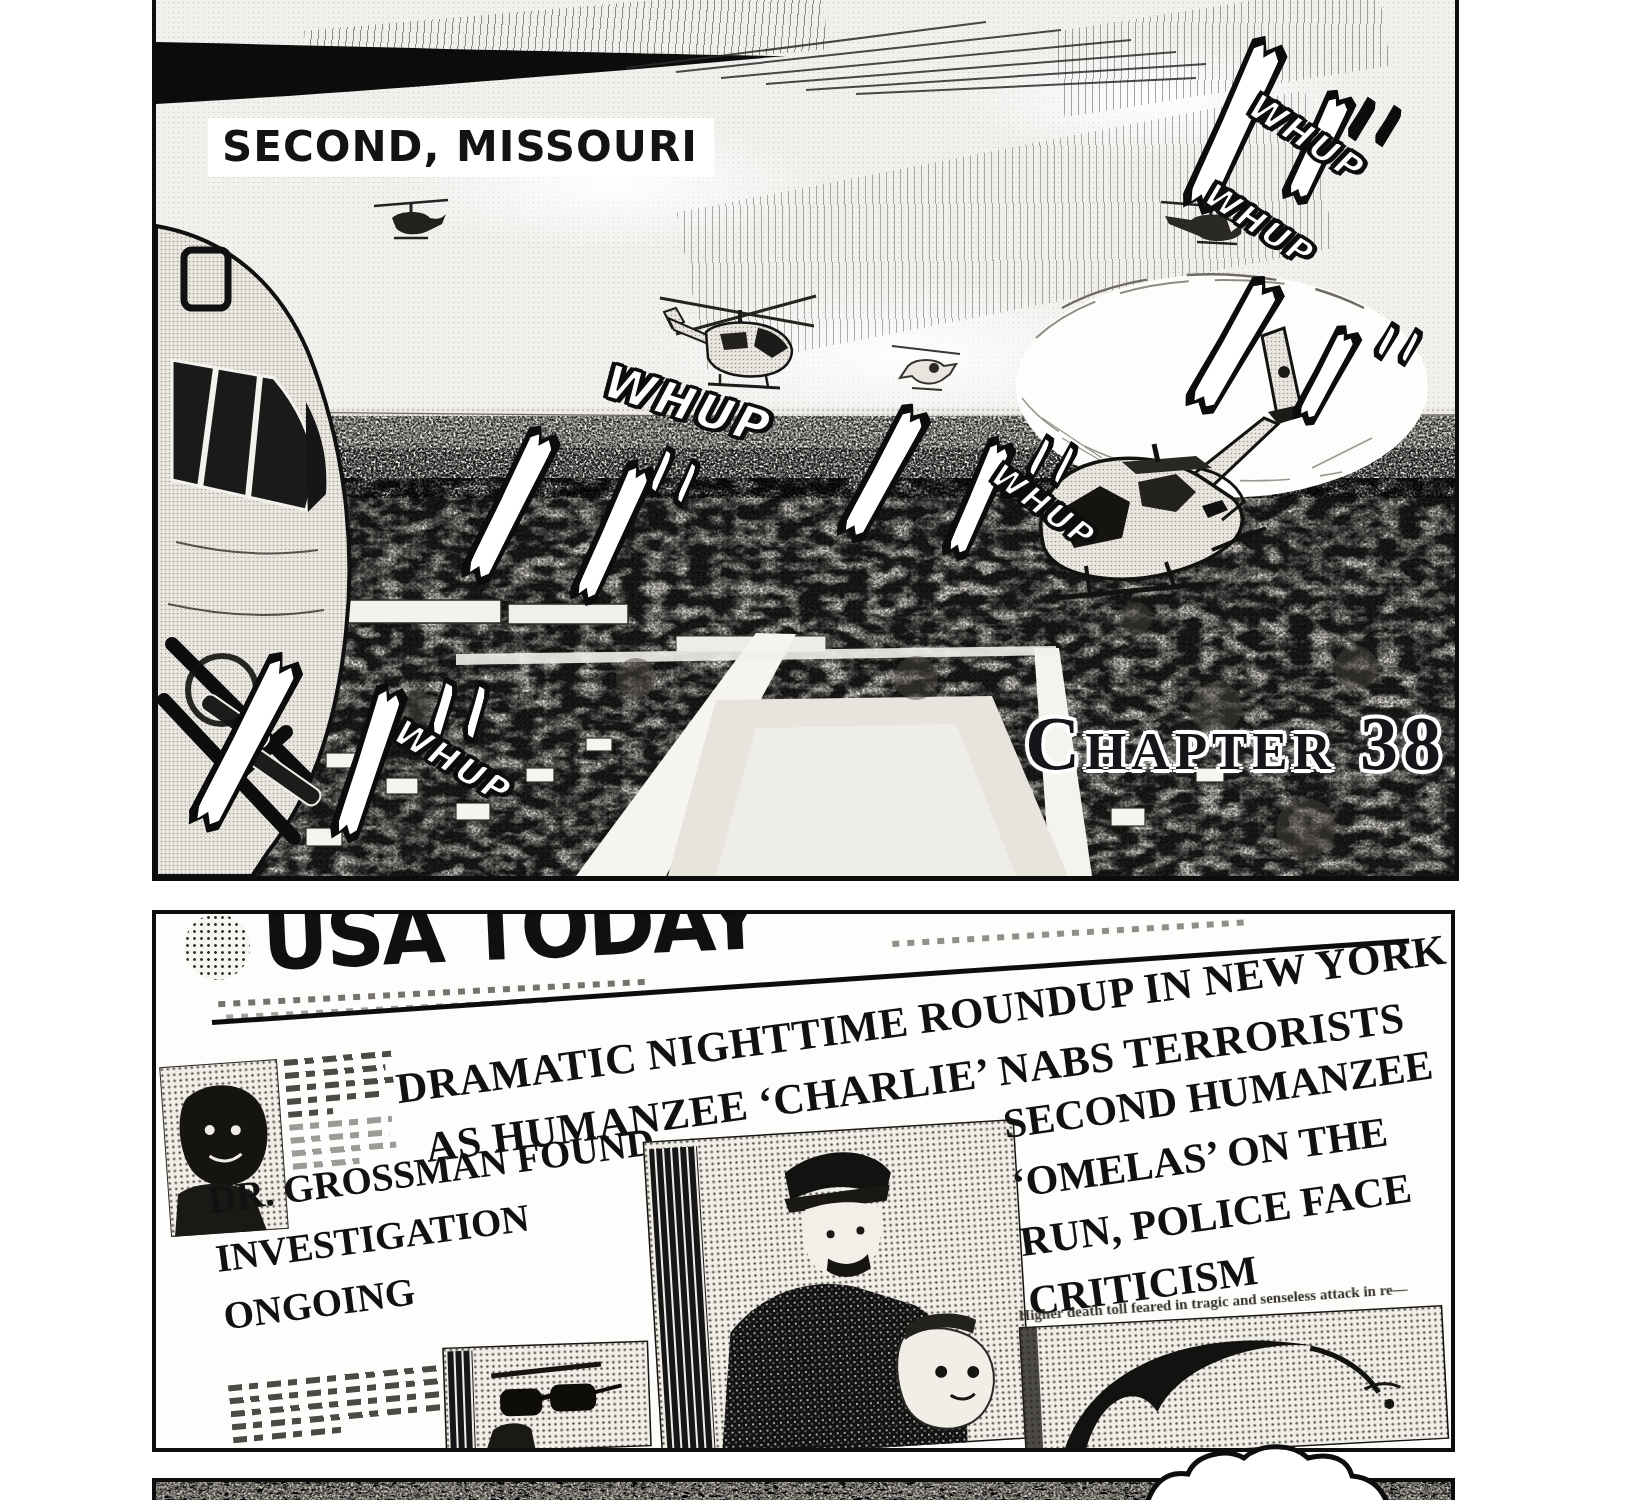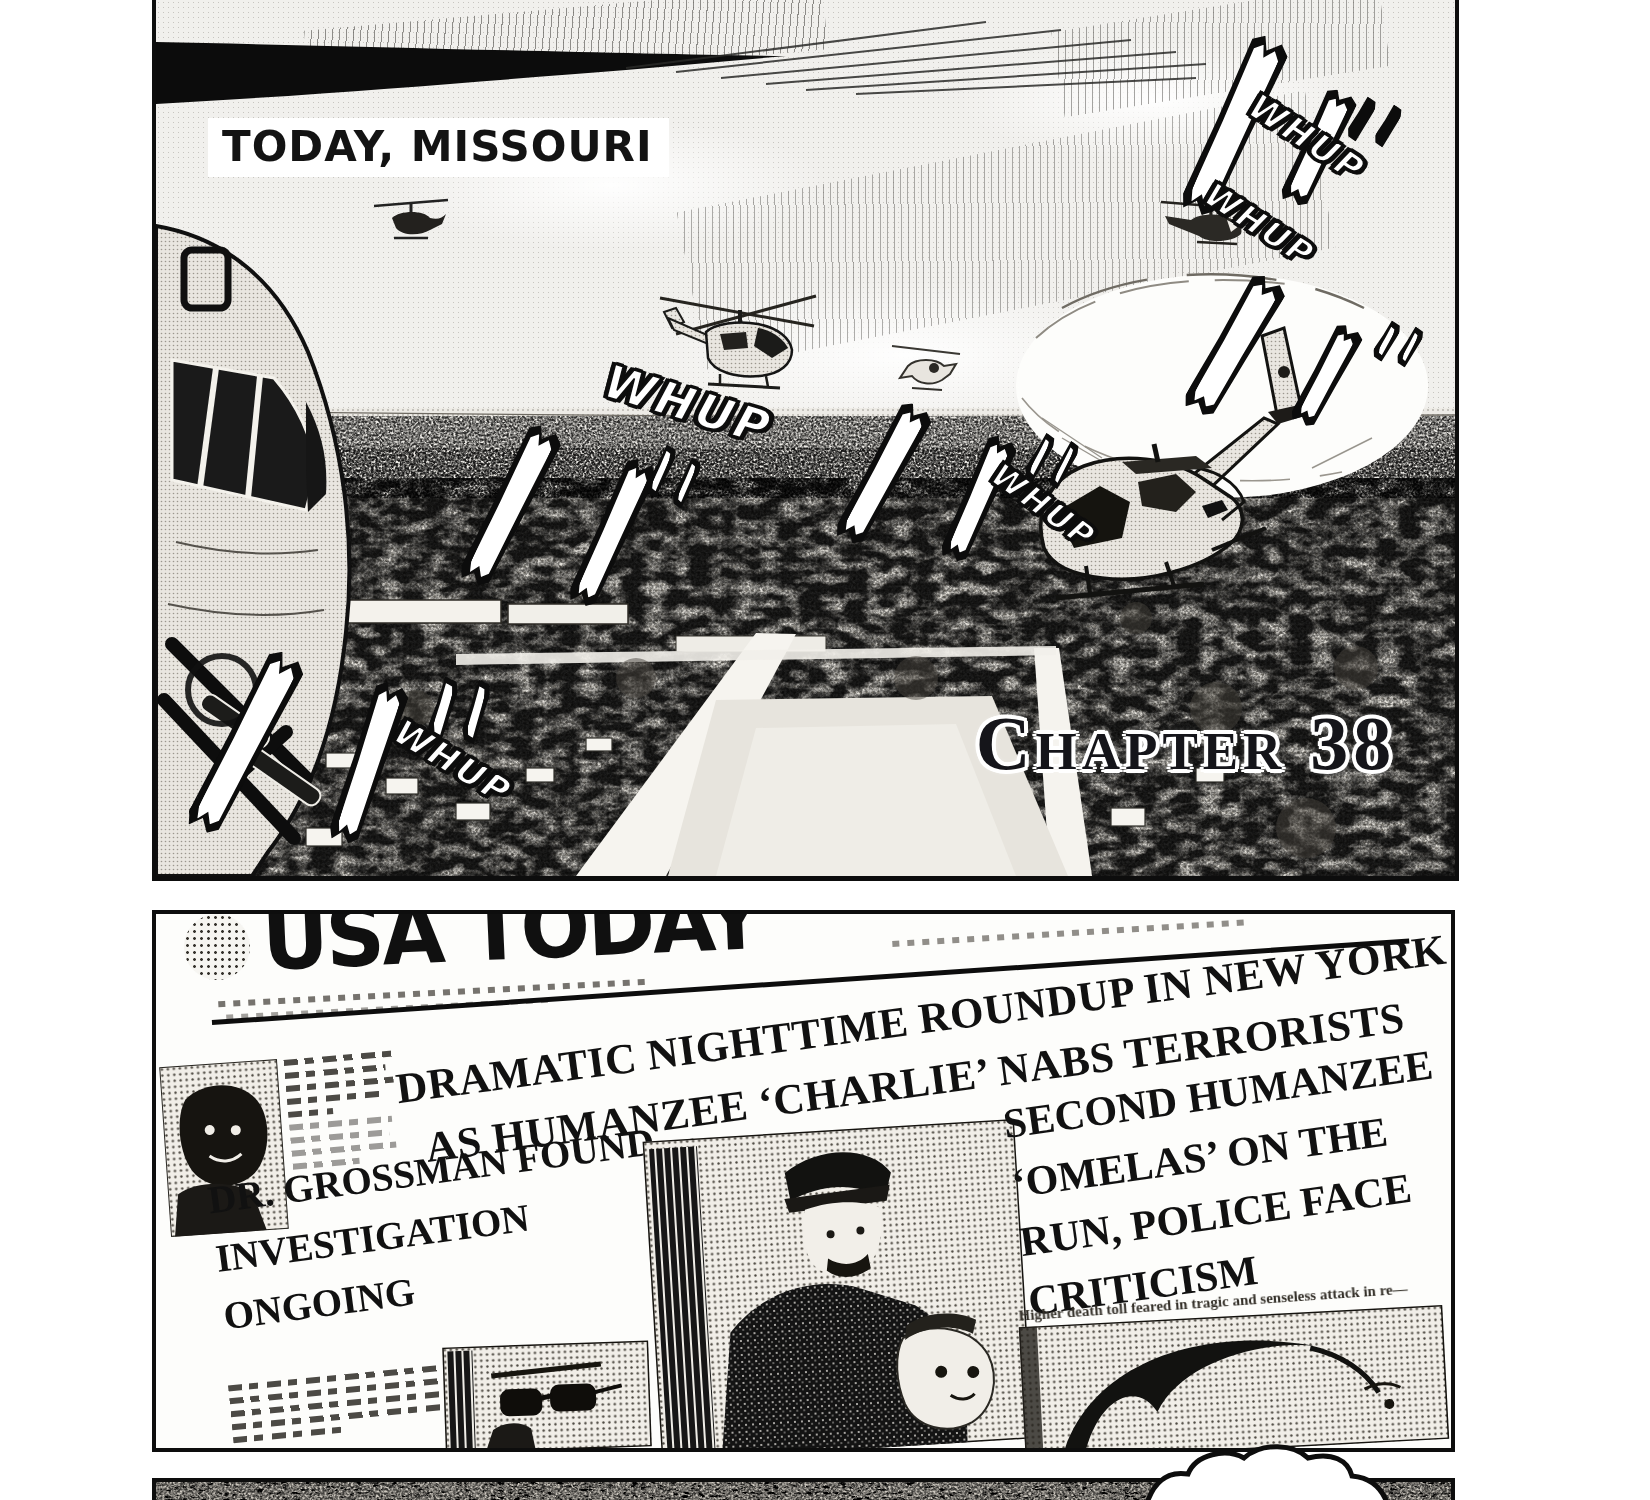--- a/index.html
+++ b/index.html
@@ -16,21 +16,21 @@
   .cloud{position:absolute;border-radius:50%;
     background:radial-gradient(closest-side,rgba(255,255,255,.95),rgba(255,255,255,0));}
   .streak{position:absolute;opacity:.55;
     background:repeating-linear-gradient(100deg,#3c3a36 0 1px,transparent 1px 7px);}
   .town{position:absolute;left:0;top:408px;}
 
   .caption{position:absolute;left:52px;top:118px;background:#fff;padding:4px 16px 6px 14px;
     font-size:42px;font-weight:bold;letter-spacing:1px;white-space:nowrap;
     font-family:"DejaVu Sans",sans-serif;color:#131313;}
 
-  .chapter{position:absolute;left:770px;top:700px;width:520px;text-align:center;
+  .chapter{position:absolute;left:770px;top:700px;width:520px;text-align:right;
     font-family:"Liberation Serif",serif;font-weight:bold;font-variant:small-caps;
     font-size:76px;letter-spacing:5px;color:#15151a;white-space:nowrap;
     text-shadow:4px 0 #fff,-4px 0 #fff,0 4px #fff,0 -4px #fff,
       3px 3px #fff,-3px -3px #fff,3px -3px #fff,-3px 3px #fff,0 0 7px #fff;}
 
   
   .sl{position:absolute;}
   .sl .o,.sl .i{position:absolute;
     clip-path:polygon(14% 4%,38% 0%,52% 7%,78% 1%,100% 6%,86% 55%,76% 96%,55% 100%,34% 94%,12% 100%,0% 93%,9% 50%);}
   .sl .o{inset:0;background:#0c0c0c;}
@@ -367,21 +367,21 @@
         <div class="o"></div>
         <div class="i"></div>
       </div>
 
     <span class="whup" style="left:1086px;top:118px;font-size:34px;transform:rotate(33deg);">WHUP</span>
     <span class="whup" style="left:1042px;top:206px;font-size:32px;transform:rotate(33deg);">WHUP</span>
     <span class="whup" style="left:446px;top:378px;font-size:46px;transform:rotate(17deg);">WHUP</span>
     <span class="whup" style="left:828px;top:488px;font-size:31px;transform:rotate(36deg);">WHUP</span>
     <span class="whup" style="left:232px;top:742px;font-size:34px;transform:rotate(31deg);">WHUP</span>
 
-    <div class="caption">TODAY, MISSOURI</div>
+    <div class="caption">SECOND, MISSOURI</div>
 
     <div class="chapter">Chapter 38</div>
   </div>
 
   <div class="abs panel2">
 
     <div class="globe"></div>
     <div class="masthead">USA TODAY</div>
 
     <div class="smudge" style="left:62px;top:76px;width:430px;height:6px;transform:rotate(-3deg);"></div>

